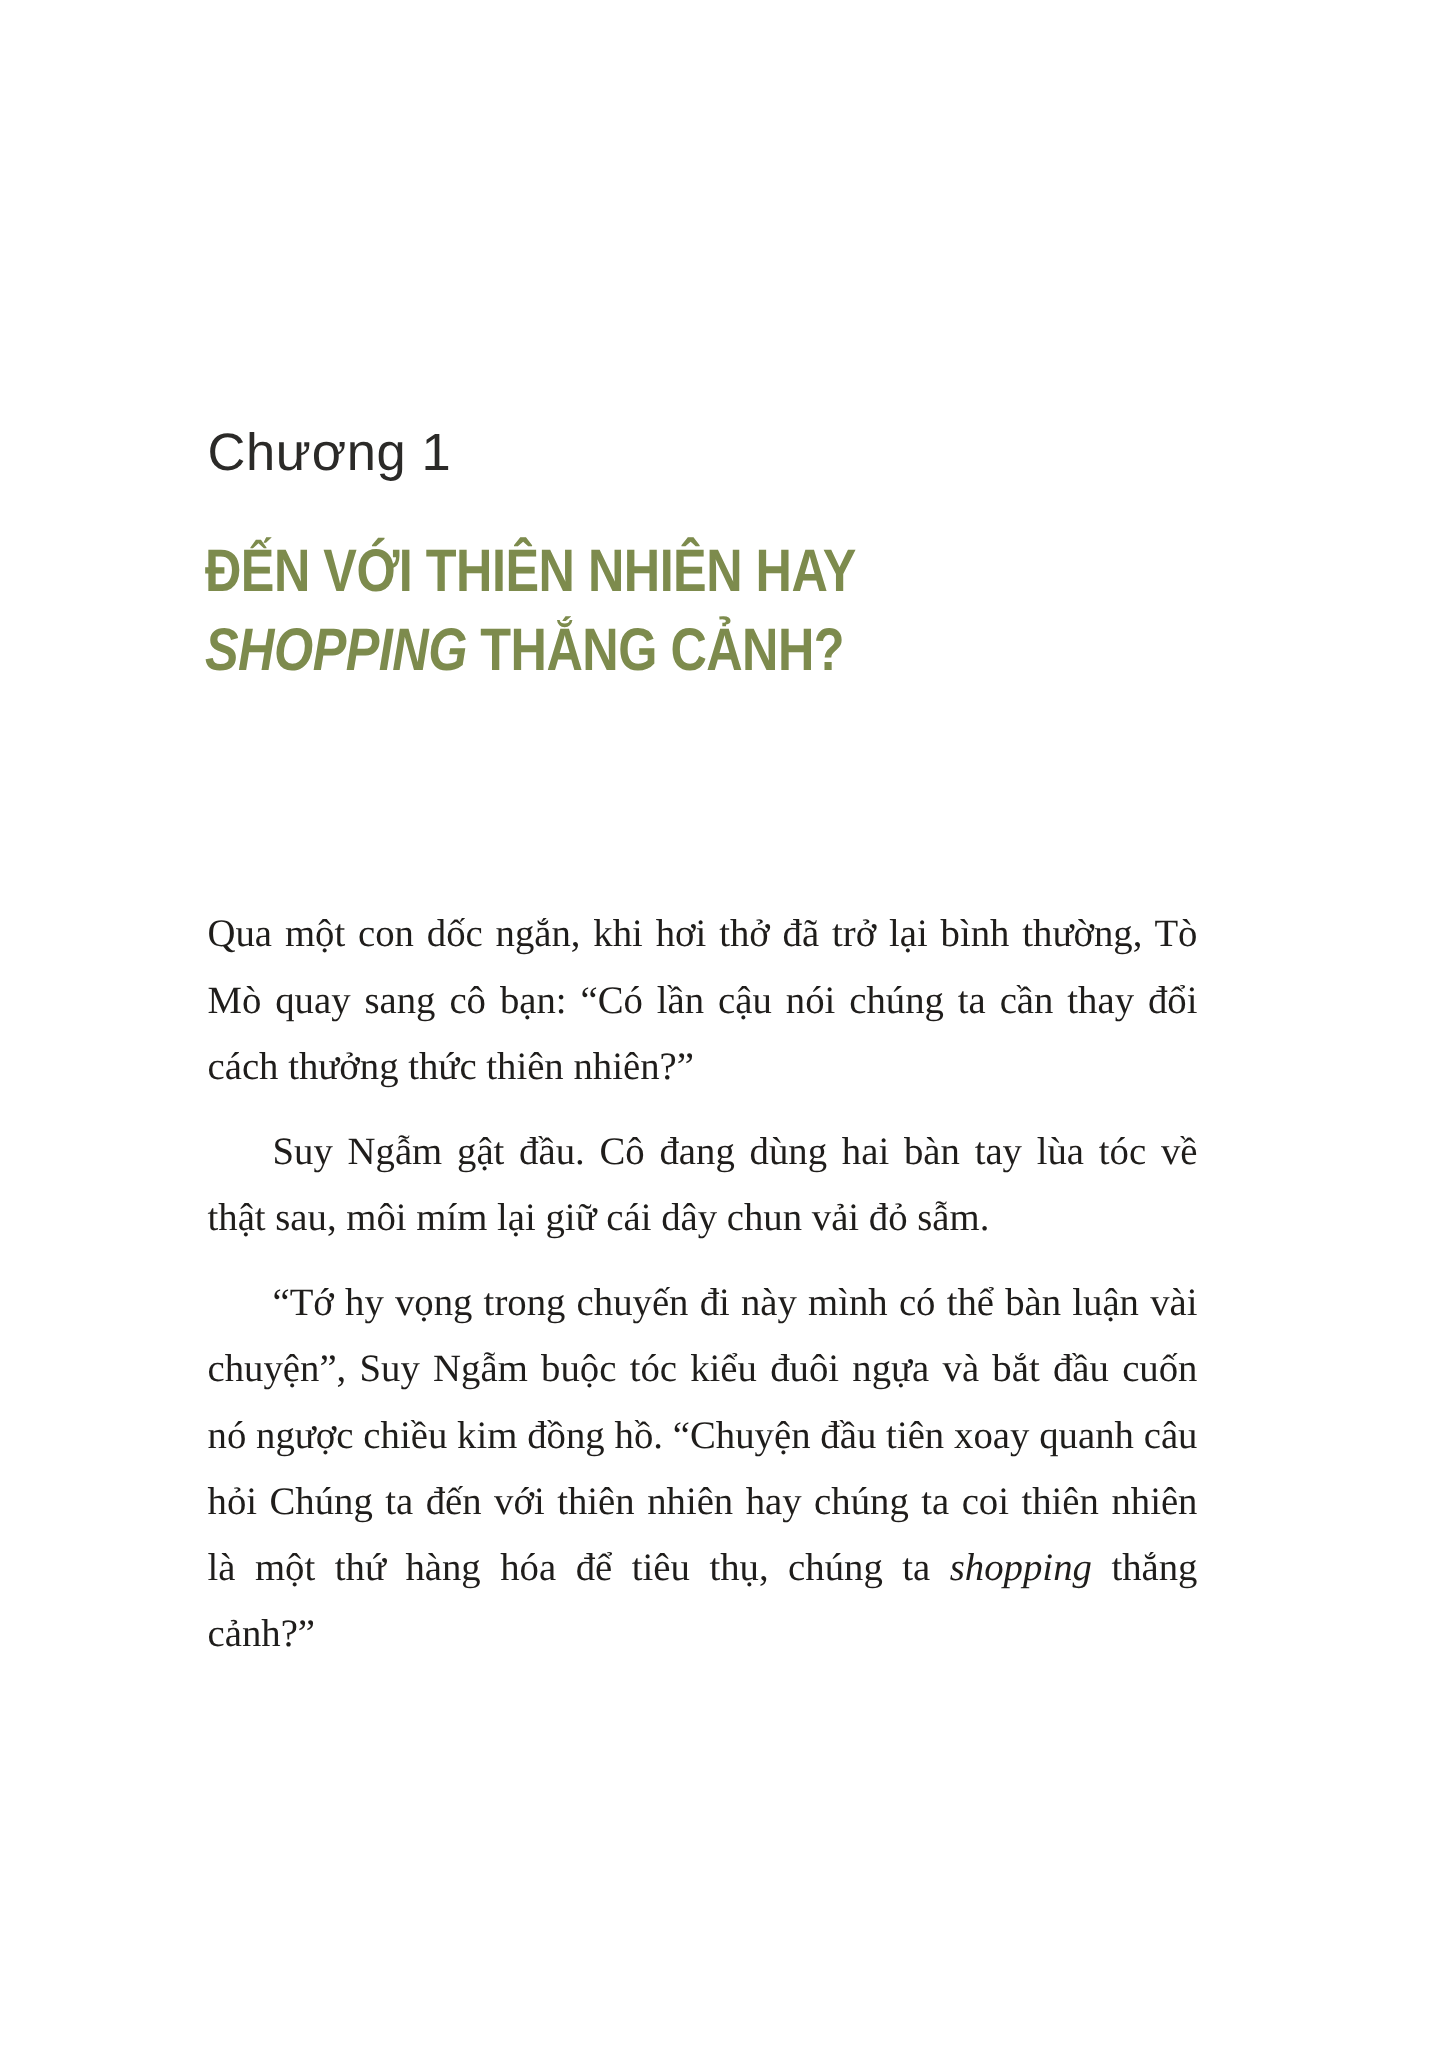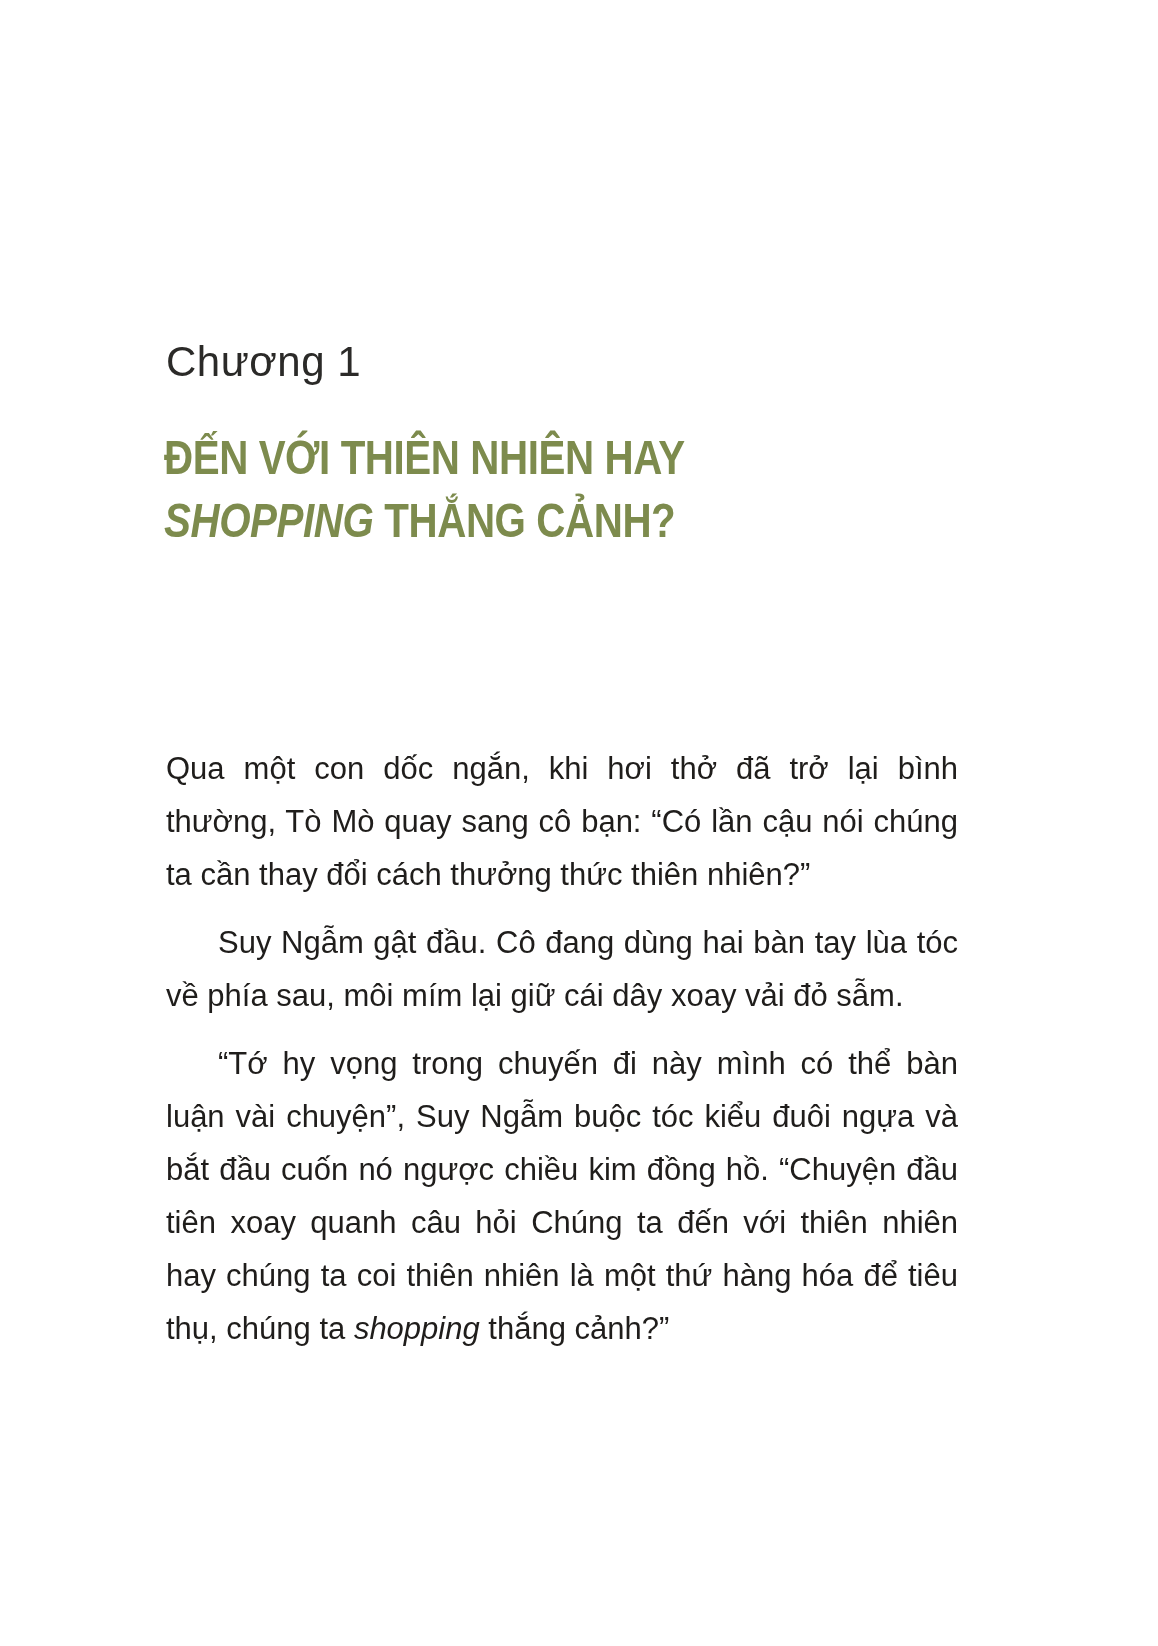--- a/index.html
+++ b/index.html
@@ -38,24 +38,24 @@
     letter-spacing: -0.5px;
     transform: scaleX(0.84);
     transform-origin: left top;
     white-space: nowrap;
   }
   .chapter-title .t-italic {
     font-style: italic;
   }
   .body-text {
     position: absolute;
-    top: 742px;
+    top: 720px;
     left: 166px;
     width: 792px;
-    font-family: Liberation Sans, sans-serif;
+    font-family: Liberation Serif, serif;
     font-size: 31px;
     line-height: 53px;
     color: #1f1d1b;
     text-align: justify;
   }
   .para {
     margin: 0 0 15px 0;
     text-indent: 52px;
   }
   .para.first {
@@ -78,21 +78,21 @@
     <span>THẮNG CẢNH?</span>
   </h1>
 
   <div class="body-text">
 
     <p class="para first">
       <span>Qua một con dốc ngắn, khi hơi thở đã trở lại bình thường, Tò Mò quay sang cô bạn: “Có lần cậu nói chúng ta cần thay đổi cách thưởng thức thiên nhiên?”</span>
     </p>
 
     <p class="para">
-      <span>Suy Ngẫm gật đầu. Cô đang dùng hai bàn tay lùa tóc về phía sau, môi mím lại giữ cái dây xoay vải đỏ sẫm.</span>
+      <span>Suy Ngẫm gật đầu. Cô đang dùng hai bàn tay lùa tóc về thật sau, môi mím lại giữ cái dây chun vải đỏ sẫm.</span>
     </p>
 
 
     <p class="para">
       <span>“Tớ hy vọng trong chuyến đi này mình có thể bàn luận vài chuyện”, Suy Ngẫm buộc tóc kiểu đuôi ngựa và bắt đầu cuốn nó ngược chiều kim đồng hồ. “Chuyện đầu tiên xoay quanh câu hỏi Chúng ta đến với thiên nhiên hay chúng ta coi thiên nhiên là một thứ hàng hóa để tiêu thụ, chúng ta </span><span class="run-italic">shopping</span><span> thắng cảnh?”</span>
     </p>
 
   </div>
 </div>
 

